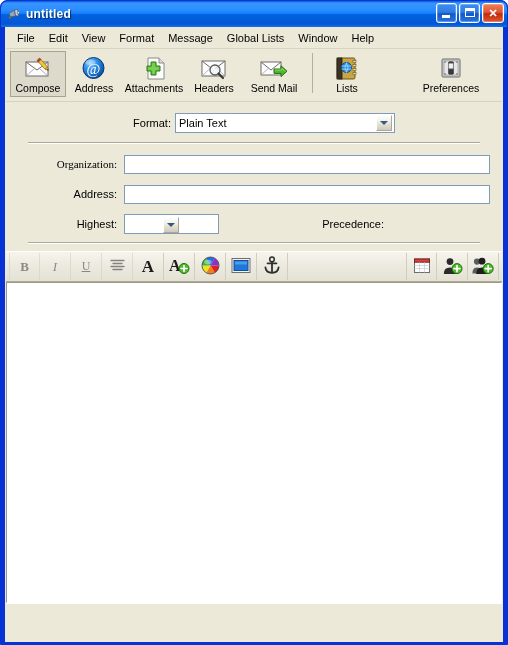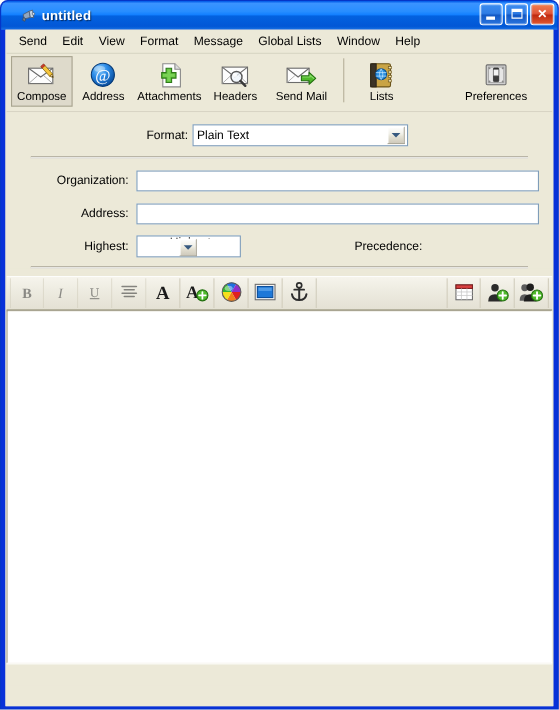--- a/index.html
+++ b/index.html
@@ -41,21 +41,21 @@
       #288eff 36%,
       #127fff 48%,
       #0362e0 52%,
       #0257d6 88%,
       #0b63dc 94%,
       #1d74e8 100%);
     border-radius: 7px 7px 0 0;
     display: flex;
     align-items: center;
     box-sizing: border-box;
-    padding-left: 17px;
+    padding-left: 5px;
   }
   .title-icon {
     width: 16px; height: 16px;
     margin-right: 4px;
     position: relative;
     flex: 0 0 auto;
   }
   .title-text {
     color: #ffffff;
     font-size: 12px;
@@ -343,21 +343,21 @@
       </div>
       <div class="cap-btn close">
         <span class="cap-glyph">✕</span>
       </div>
     </div>
   </div>
 
   <div class="client">
 
     <div class="menubar">
-      <div class="menu-item">Send</div>
+      <div class="menu-item">File</div>
       <div class="menu-item">Edit</div>
       <div class="menu-item">View</div>
       <div class="menu-item">Format</div>
       <div class="menu-item">Message</div>
       <div class="menu-item">Global Lists</div>
       <div class="menu-item">Window</div>
       <div class="menu-item">Help</div>
     </div>
 
     <div class="toolbar">
@@ -472,32 +472,32 @@
           </svg>
         </span>
         <span class="tb-label">Preferences</span>
       </div>
     </div>
 
     <div class="form-area">
 
       <div class="row" style="padding-left:0;">
         <span class="lbl" style="width:165px;">Format:</span>
-        <div class="xp-select" style="width:196px; margin-left:4px;">
+        <div class="xp-select" style="width:220px; margin-left:4px;">
           <span class="val">Plain Text</span>
           <span class="arrow-box">
             <span class="arrow-down"></span>
           </span>
         </div>
       </div>
 
       <div class="hr"></div>
 
       <div class="row" style="margin-top:4px;">
-        <span class="lbl" style="width:111px;">Organization:</span>
+        <span class="lbl" style="width:111px;font-family:Liberation Serif, serif;">Organization:</span>
         <input class="xp-input" type="text" style="width: 366px; margin-left: 7px;" placeholder="">
       </div>
 
       <div class="row" style="margin-top:4px;">
         <span class="lbl" style="width:111px;">Address:</span>
         <input class="xp-input" type="text" style="width: 366px; margin-left: 7px;" placeholder="">
       </div>
 
       <div class="row" style="margin-top:4px;">
         <span class="lbl" style="width:111px;">Highest:</span>

